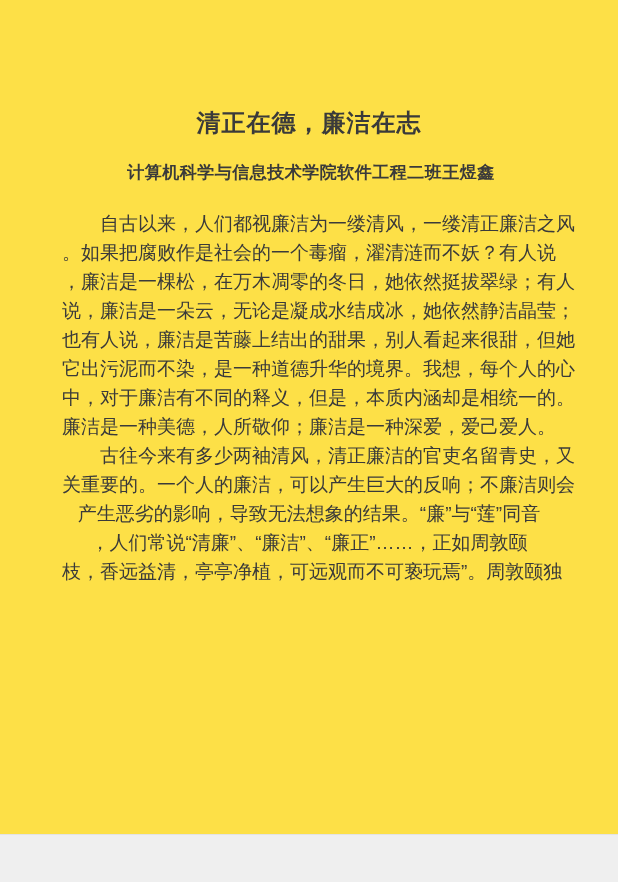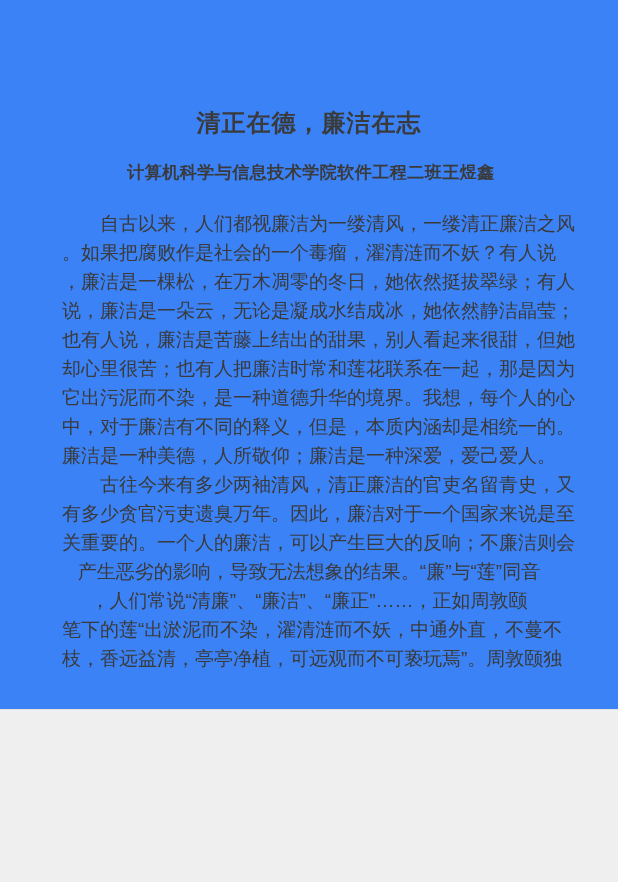--- a/index.html
+++ b/index.html
@@ -9,22 +9,22 @@
   body {
     width: 618px;
     height: 882px;
     background: #efefef;
     overflow: hidden;
     font-family: "Liberation Sans", sans-serif;
   }
   .page {
     position: relative;
     width: 618px;
-    height: 709px;
-    background: #3b82f6;
+    height: 834px;
+    background: #fde047;
     color: #3a3a3a;
   }
   .doc-title {
     position: absolute;
     top: 109px;
     left: 0;
     right: 0;
     margin: 0;
     text-align: center;
     font-size: 24px;
@@ -84,33 +84,30 @@
   <div class="doc-byline">计算机科学与信息技术学院软件工程二班王煜鑫</div>
 
   <div class="doc-body">
 
     <div class="paragraph">
       <div class="text-line">　　自古以来，人们都视廉洁为一缕清风，一缕清正廉洁之风</div>
       <div class="text-line">。如果把腐败作是社会的一个毒瘤，濯清涟而不妖？有人说</div>
       <div class="text-line">，廉洁是一棵松，在万木凋零的冬日，她依然挺拔翠绿；有人</div>
       <div class="text-line">说，廉洁是一朵云，无论是凝成水结成冰，她依然静洁晶莹；</div>
       <div class="text-line">也有人说，廉洁是苦藤上结出的甜果，别人看起来很甜，但她</div>
-      <div class="text-line">却心里很苦；也有人把廉洁时常和莲花联系在一起，那是因为</div>
       <div class="text-line">它出污泥而不染，是一种道德升华的境界。我想，每个人的心</div>
       <div class="text-line">中，对于廉洁有不同的释义，但是，本质内涵却是相统一的。</div>
       <div class="text-line">廉洁是一种美德，人所敬仰；廉洁是一种深爱，爱己爱人。</div>
     </div>
 
     <div class="paragraph">
       <div class="text-line">　　古往今来有多少两袖清风，清正廉洁的官吏名留青史，又</div>
-      <div class="text-line">有多少贪官污吏遗臭万年。因此，廉洁对于一个国家来说是至</div>
       <div class="text-line">关重要的。一个人的廉洁，可以产生巨大的反响；不廉洁则会</div>
       <div class="text-line">产生恶劣的影响，导致无法想象的结果。“廉”与“莲”同音</div>
       <div class="text-line">，人们常说“清廉”、“廉洁”、“廉正”……，正如周敦颐</div>
-      <div class="text-line">笔下的莲“出淤泥而不染，濯清涟而不妖，中通外直，不蔓不</div>
       <div class="text-line">枝，香远益清，亭亭净植，可远观而不可亵玩焉”。周敦颐独</div>
     </div>
 
 
   </div>
 
   <div class="page-bottom-edge"></div>
 </div>
 
 </body></html>

